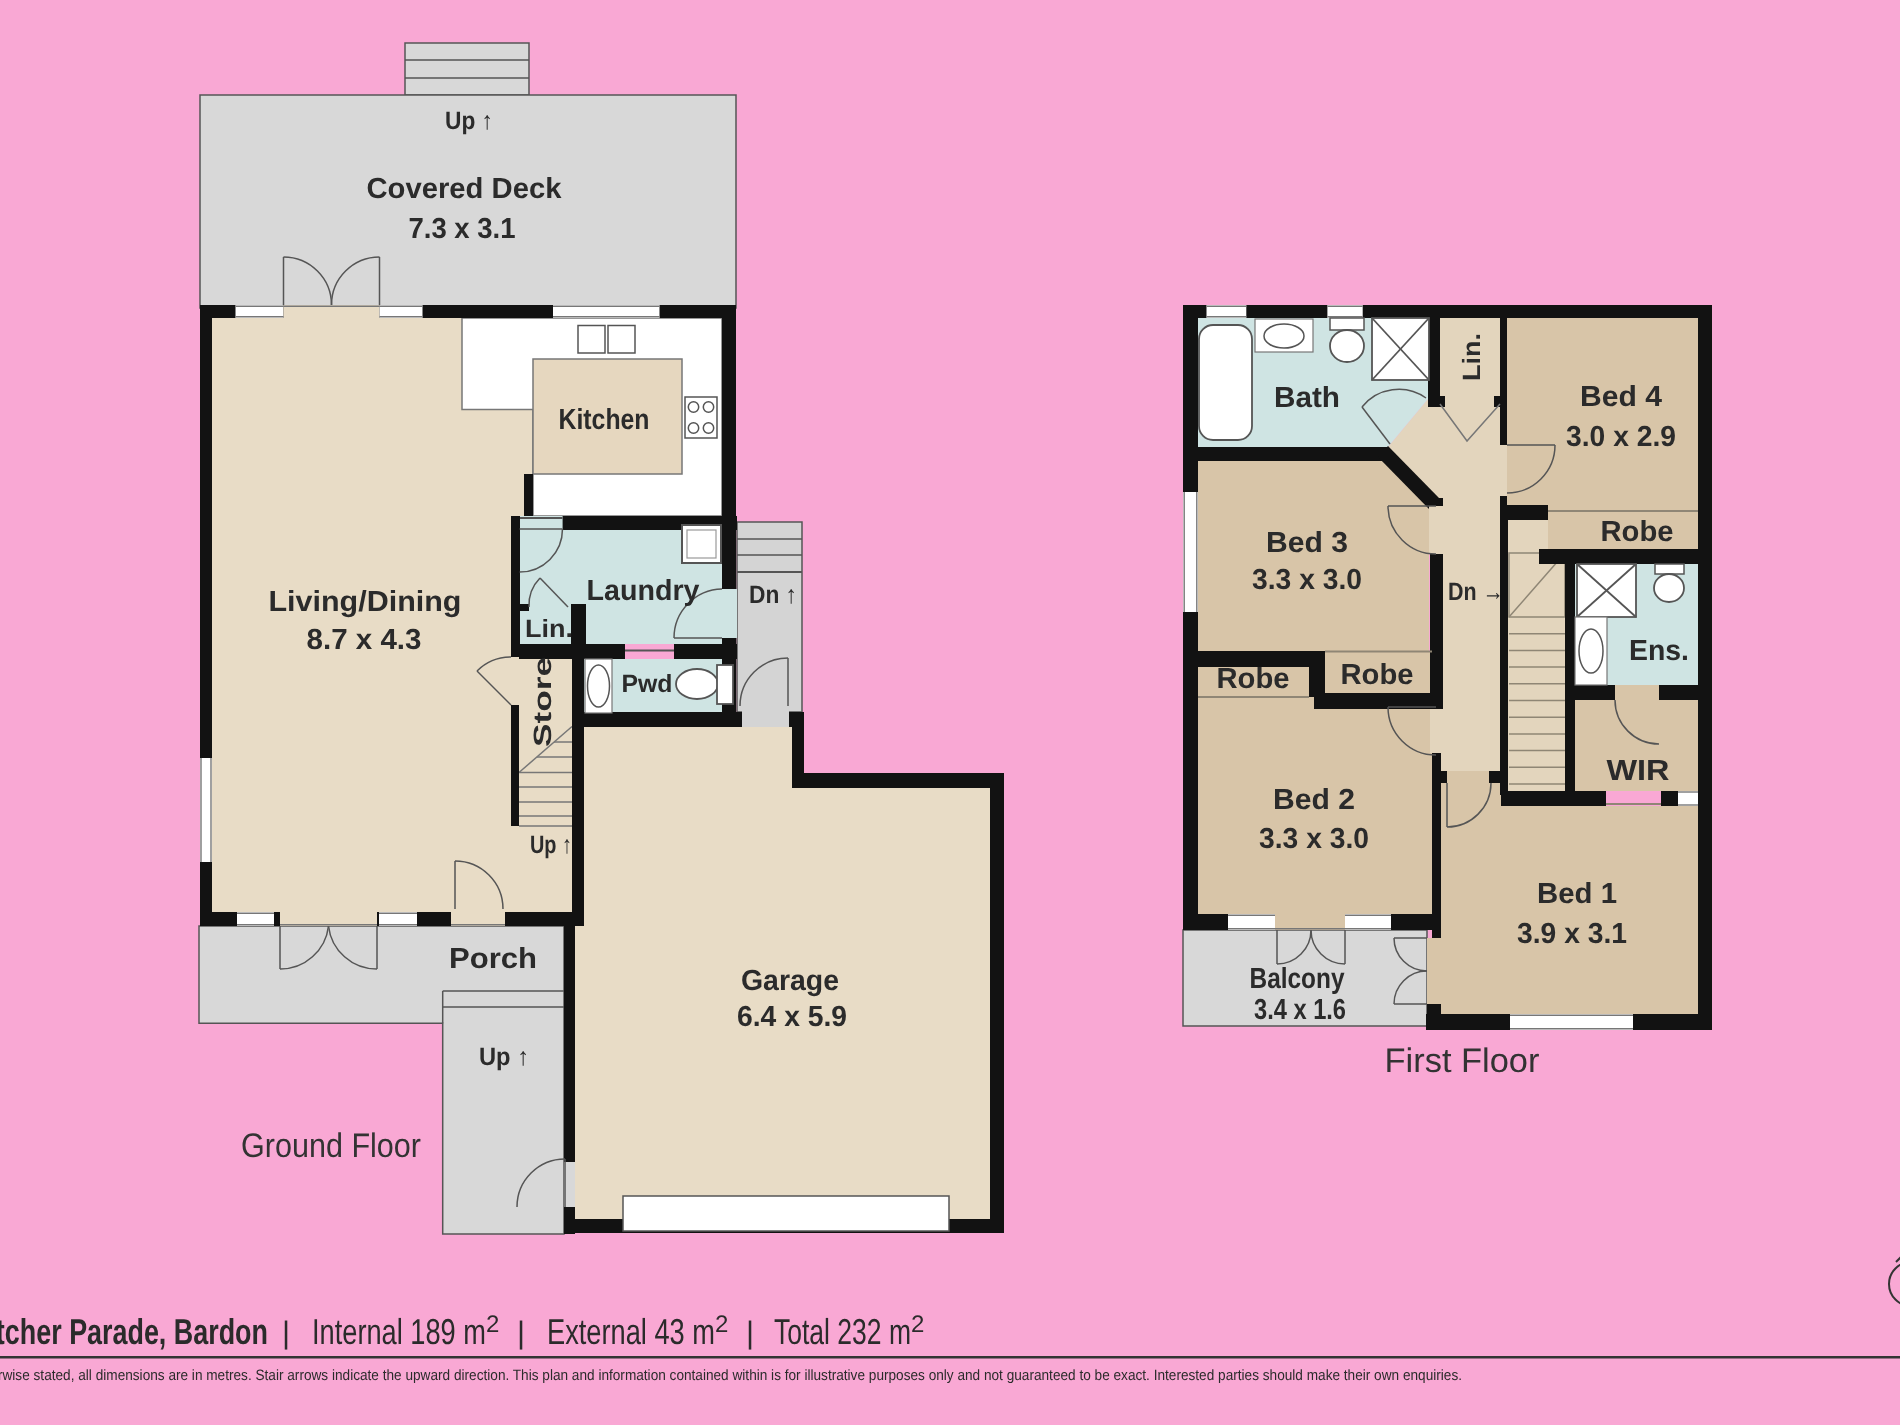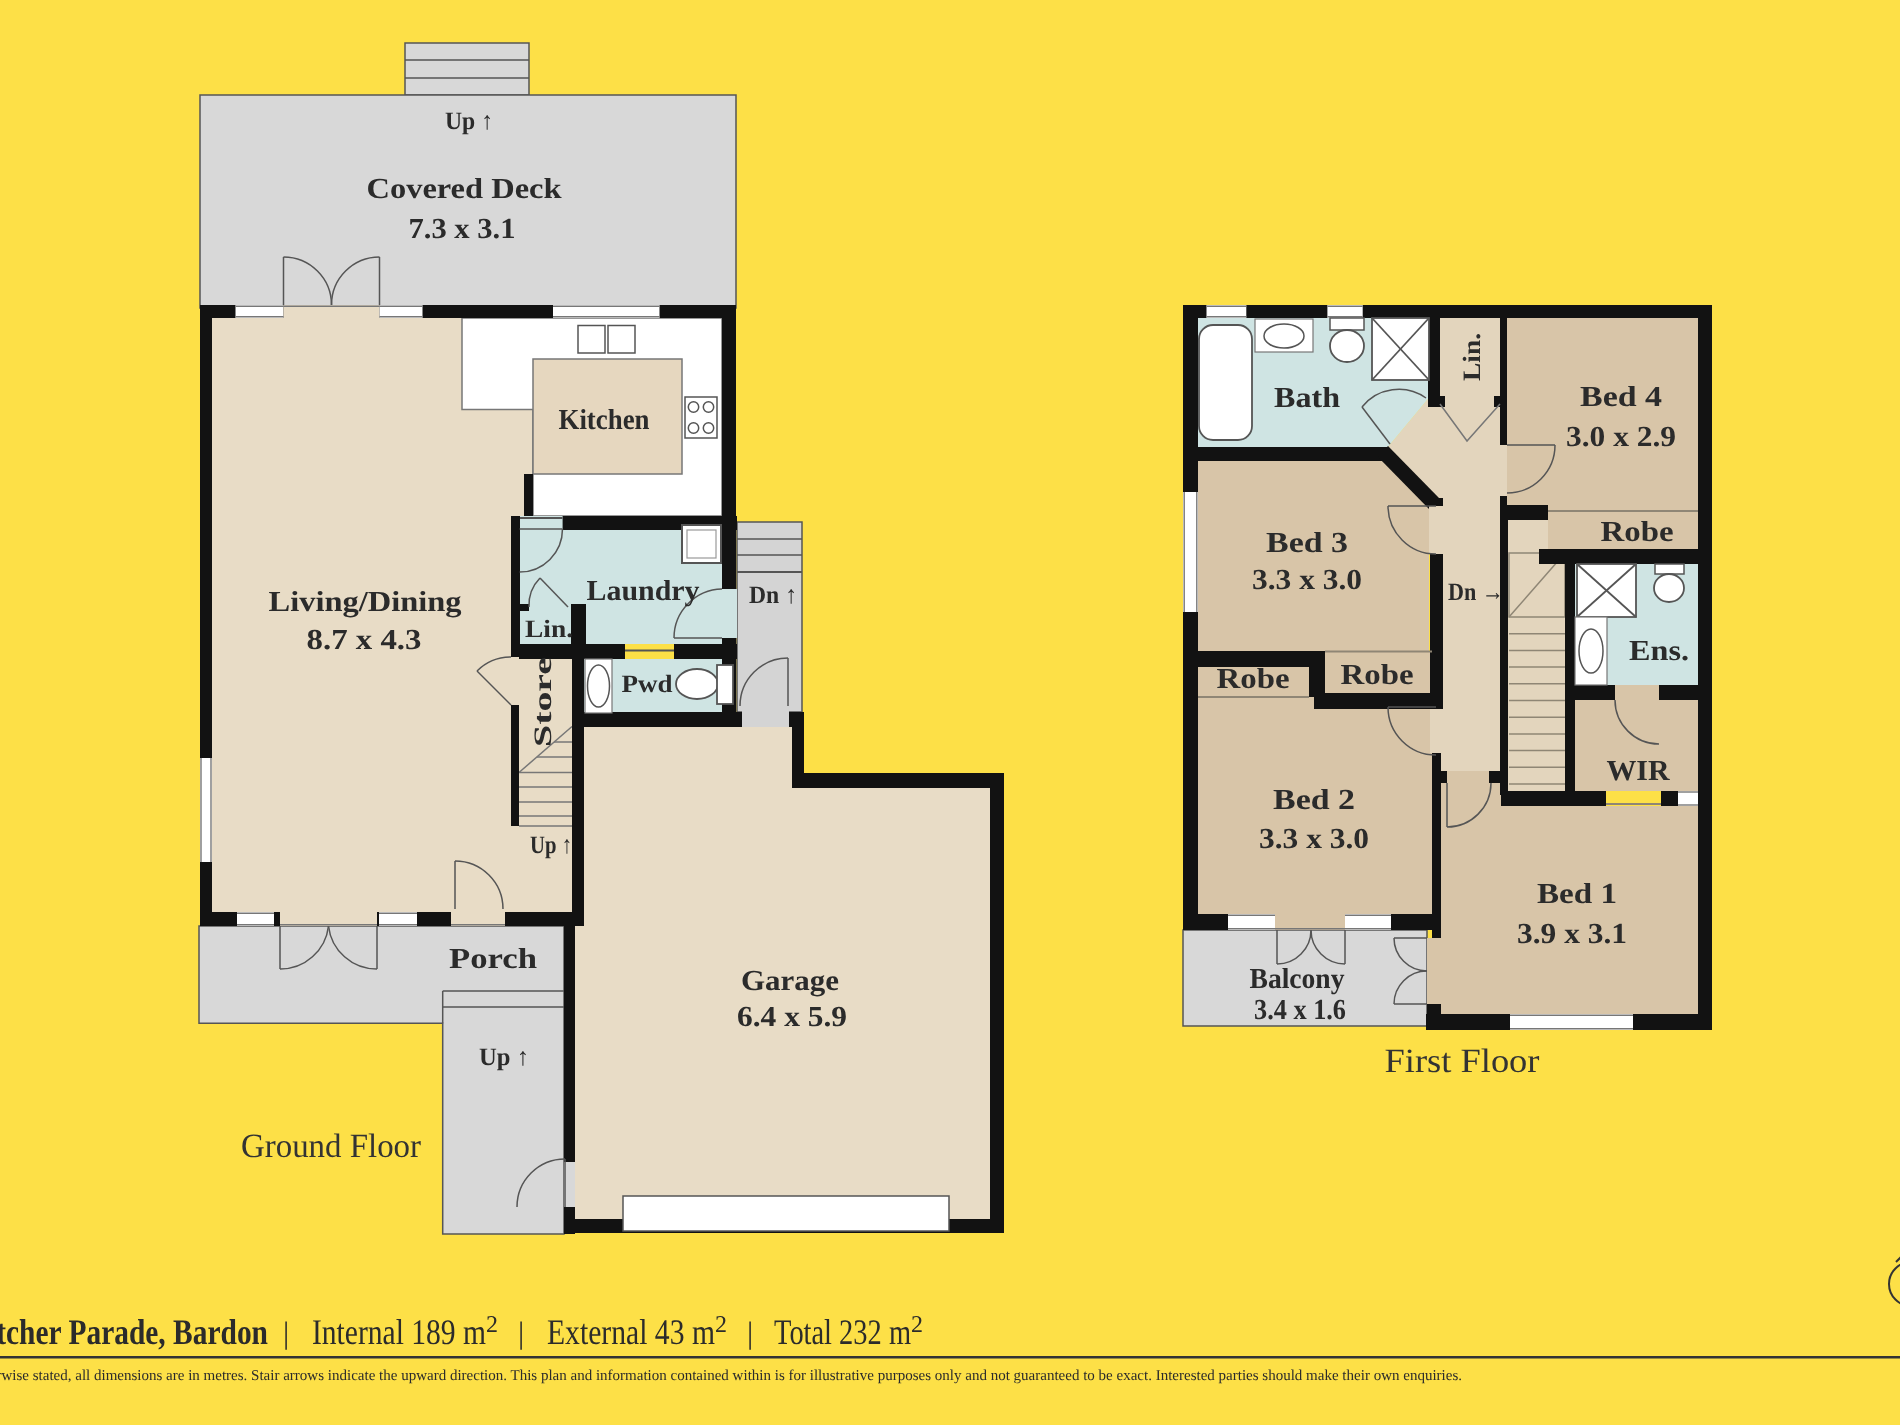--- a/index.html
+++ b/index.html
@@ -1,17 +1,17 @@
 <!DOCTYPE html>
 <html><head>
 <meta charset="utf-8">
 <style>
   html,body{margin:0;padding:0;background:#ffffff;}
-  .page{position:relative;width:1900px;height:1425px;background:#fde047;overflow:hidden;
-        font-family:Liberation Serif, serif;-webkit-font-smoothing:antialiased;text-rendering:geometricPrecision;}
+  .page{position:relative;width:1900px;height:1425px;background:#f9a8d4;overflow:hidden;
+        font-family:Liberation Sans, sans-serif;-webkit-font-smoothing:antialiased;text-rendering:geometricPrecision;}
   svg{position:absolute;left:0;top:0;}
   text{fill:#2b2b2b;}
   .lbl{font-weight:bold;font-size:29px;}
   .dim{font-weight:bold;font-size:29px;}
   .sm{font-weight:bold;font-size:25px;}
   .flr{font-size:34px;fill:#333;}
 </style>
 </head>
 <body>
 <div class="page">

